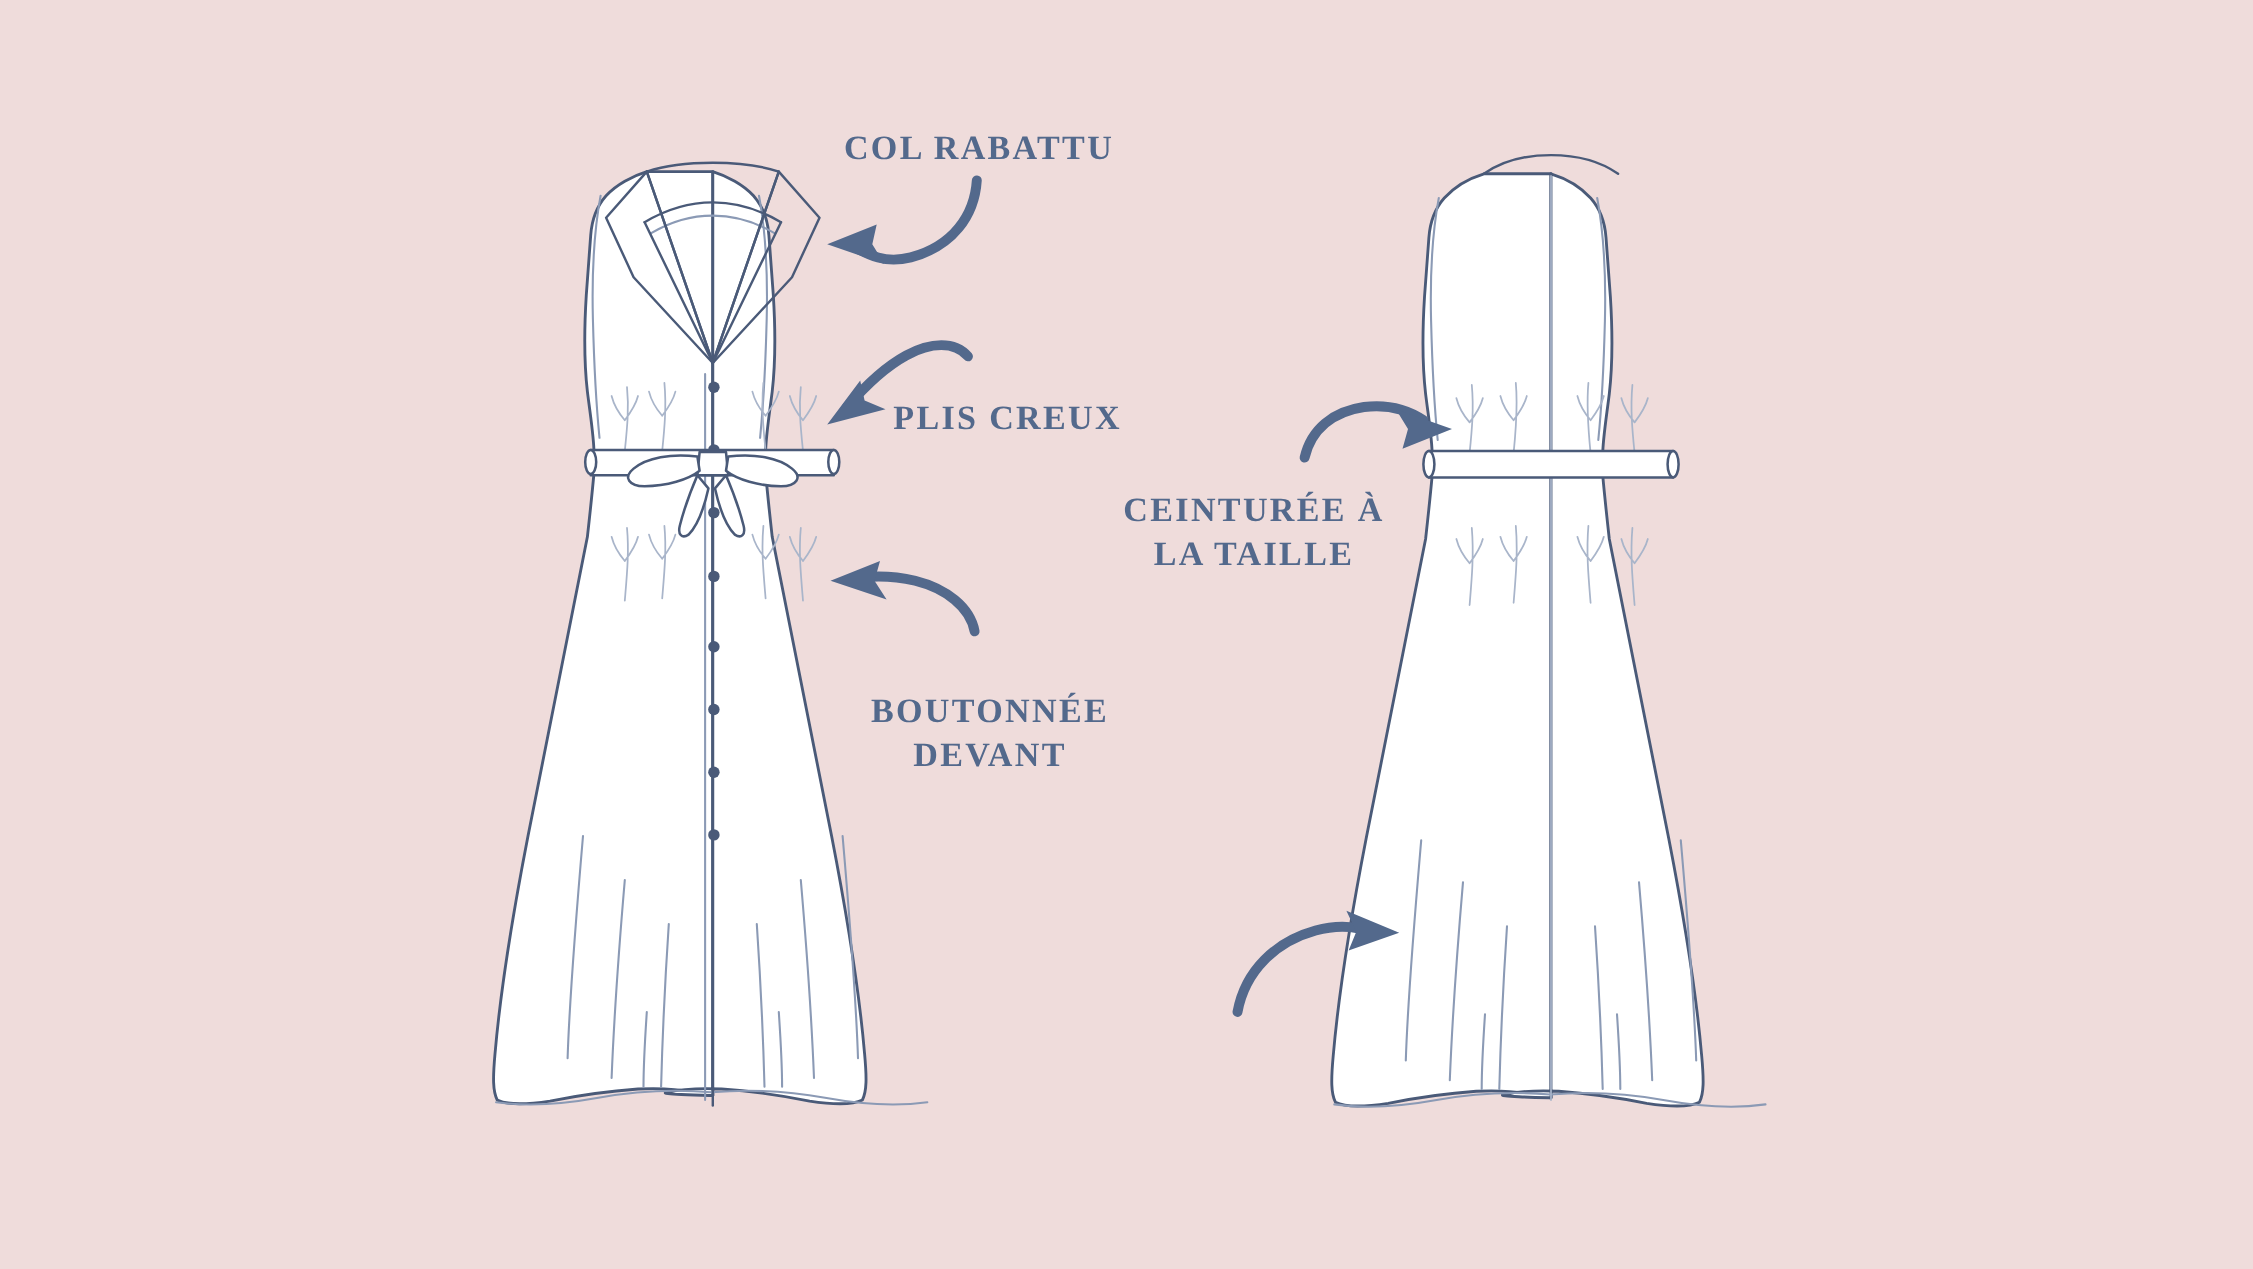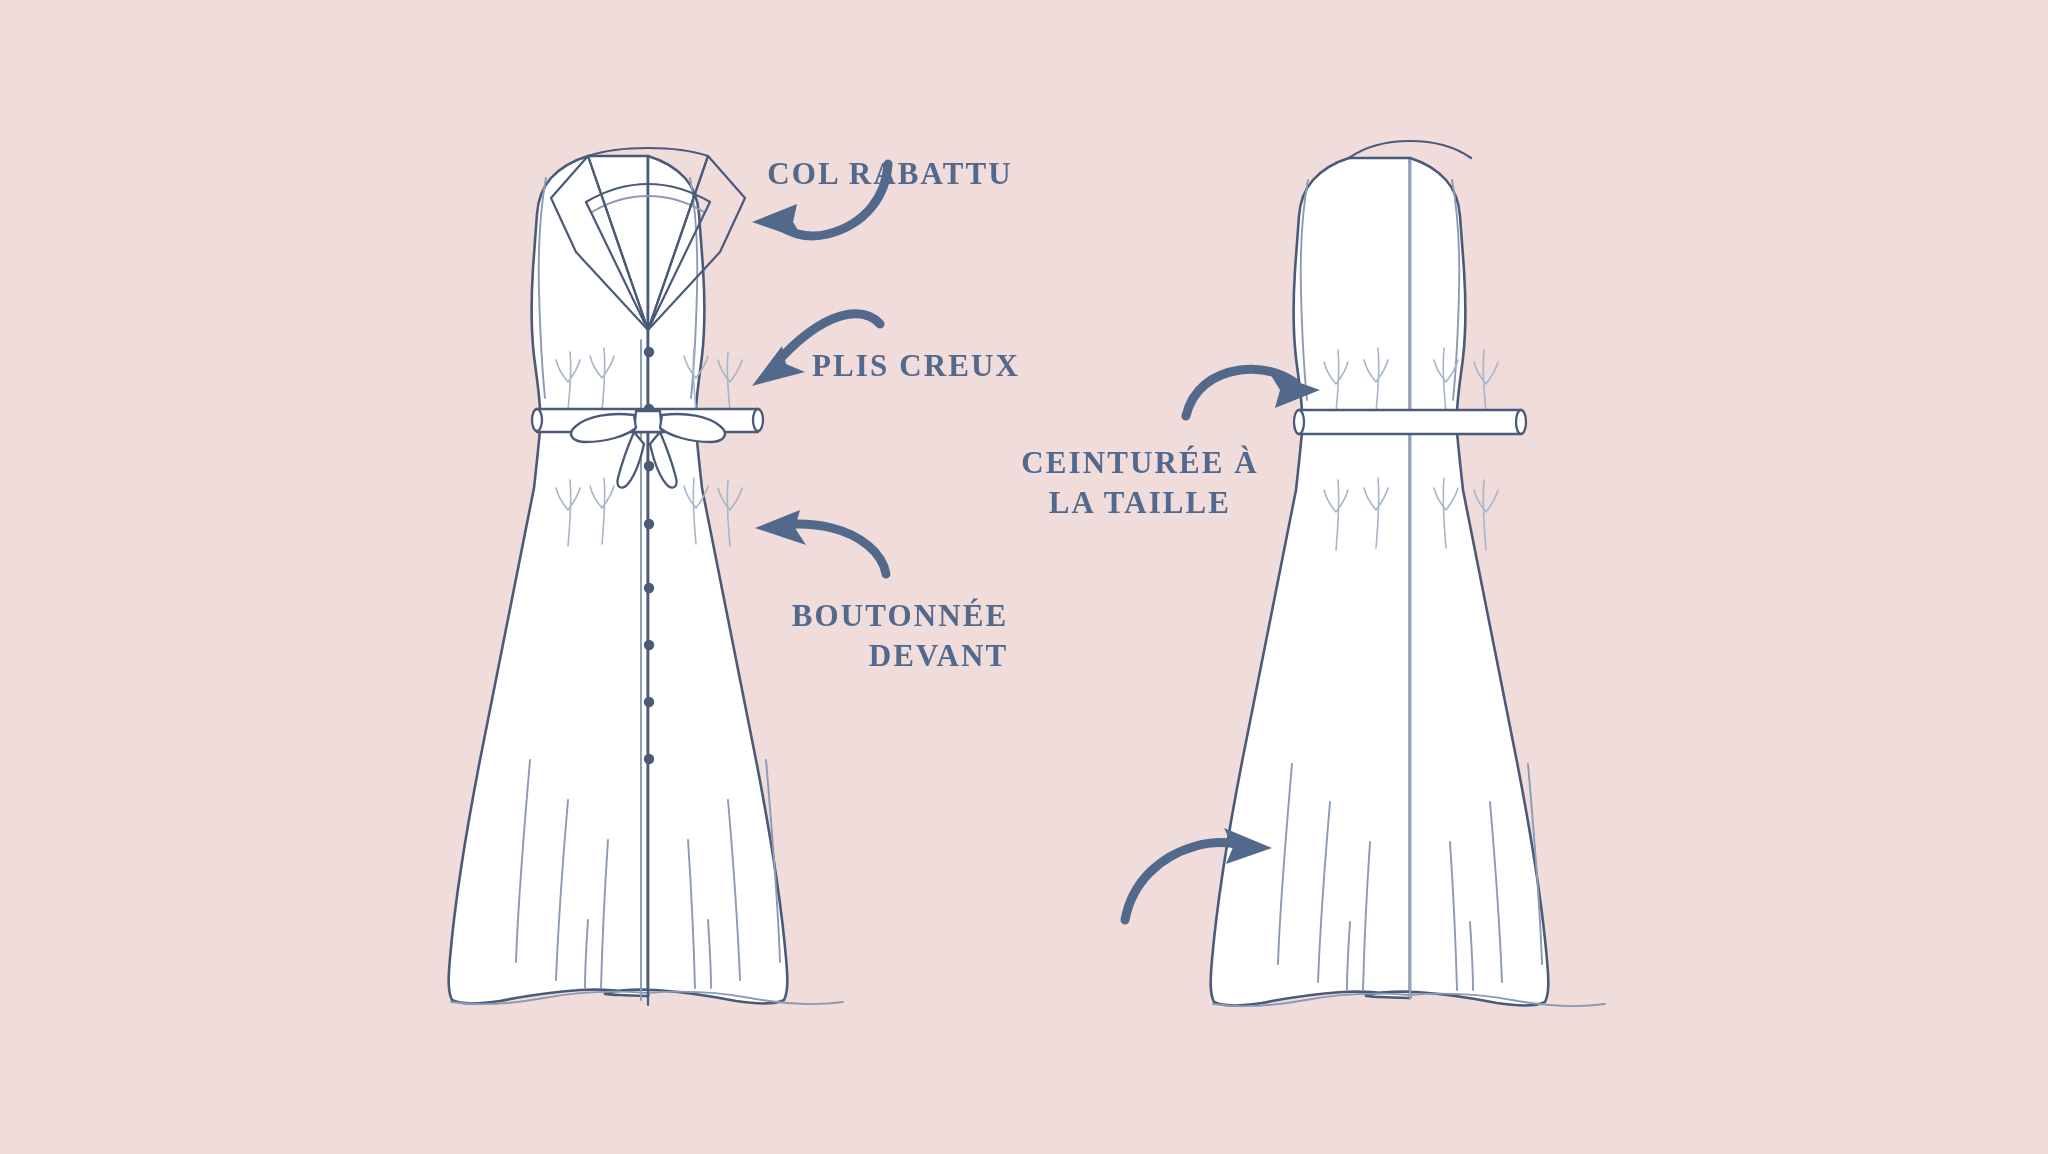--- a/index.html
+++ b/index.html
@@ -29,23 +29,23 @@
     font-family: "Liberation Serif", "DejaVu Serif", serif;
     font-weight: bold;
     font-size: 31px;
     letter-spacing: 2.1px;
     line-height: 1.28;
     text-align: center;
     white-space: pre-line;
     text-transform: uppercase;
     transform: translate(-50%, -50%);
   }
-  .lbl-collar   { left: 890px;  top: 134px; margin-top: 40px; }
-  .lbl-pleats   { left: 916px;  top: 366px; }
-  .lbl-buttons  { left: 900px;  top: 636px; text-align: right; }
+  .lbl-collar   { left: 890px;  top: 134px; }
+  .lbl-pleats   { left: 916px;  top: 380px; }
+  .lbl-buttons  { left: 900px;  top: 666px; }
   .lbl-belted   { left: 1140px; top: 483px; }
   .lbl-length   { left: 1110px; top: 1008px; }
 </style>
 </head>
 <body>
 
 <div id="stage" style="--bg: #efdcdb;">
 
   <svg class="illus" viewBox="0 0 2048 1154">
     <defs>

